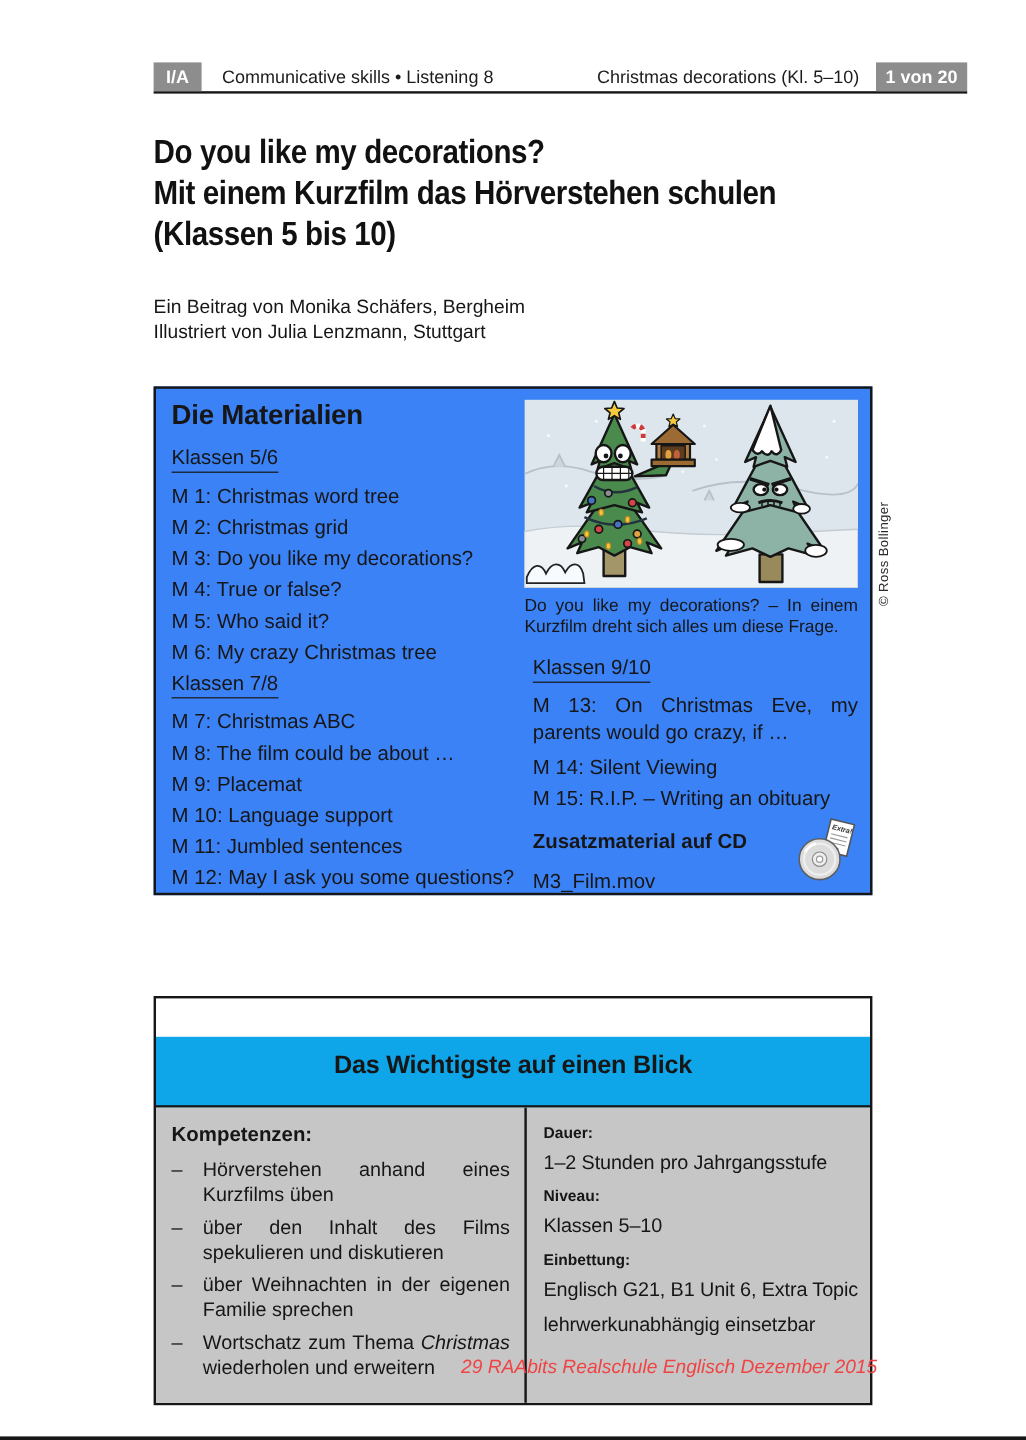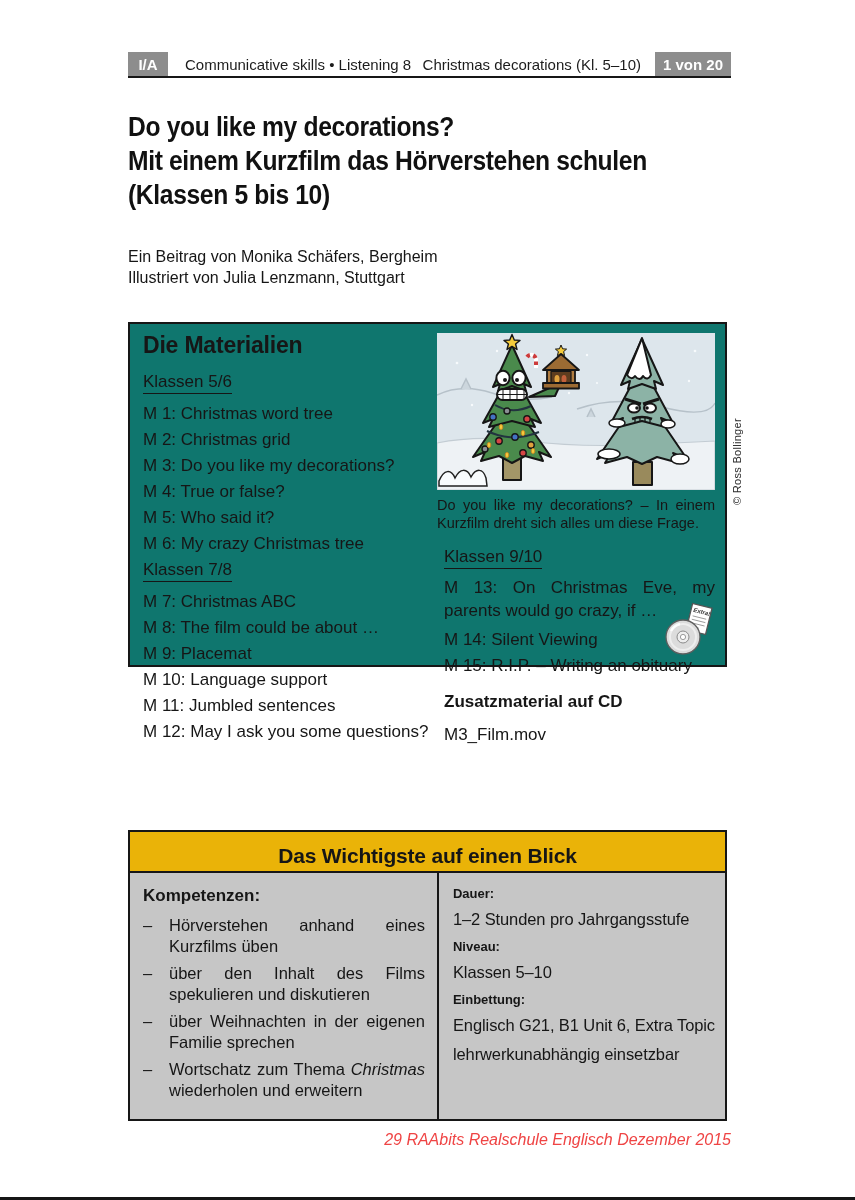--- a/index.html
+++ b/index.html
@@ -3,21 +3,21 @@
 <meta charset="utf-8">
 <style>
   * { margin:0; padding:0; box-sizing:border-box; }
   body { background:#ffffff; }
   .page {
     position:relative; width:855px; height:1200px; background:#ffffff;
     font-family:"Liberation Sans", sans-serif; color:#161616; overflow:hidden;
   }
   
   .header {
-    position:absolute; left:128px; top:52px; width:603px; height:26px;
+    position:absolute; left:128px; top:52px; width:678px; height:26px;
     display:flex; align-items:stretch; border-bottom:2px solid #161616;
   }
   .badge {
     background:#8d8d8d; color:#ffffff; font-weight:bold; font-size:15px;
     display:flex; align-items:center; justify-content:center;
   }
   .badge-left { width:40px; }
   .badge-right { width:76px; }
   .header-mid {
     flex:1; display:flex; align-items:center; justify-content:space-between;
@@ -25,22 +25,22 @@
   }
   
   .title {
     position:absolute; left:128px; top:110px;
     font-size:28px; font-weight:bold; letter-spacing:-0.4px; line-height:34px;
     transform:scaleX(0.88); transform-origin:0 0; white-space:nowrap; color:#111;
   }
   .byline { position:absolute; left:128px; top:246px; font-size:16px; line-height:21px; }
   
   .mat-box {
-    position:absolute; left:128px; top:322px; width:599px; height:345px;
-    border:2px solid #161616; background:#0f766e;
+    position:absolute; left:128px; top:322px; width:599px; height:424px;
+    border:2px solid #161616; background:#3b82f6;
   }
   .mat-left { position:absolute; left:13px; top:6px; width:292px; }
   .mat-title { font-size:23px; font-weight:bold; letter-spacing:-0.2px; margin:2px 0 10px; }
   .group-label {
     display:inline-block; font-size:17px; border-bottom:1.5px solid #161616;
     padding-bottom:1px; margin:3px 0 7px;
   }
   .mat-item { font-size:17px; line-height:26px; }
   .mat-right { position:absolute; left:307px; top:9px; width:278px; }
   .scene { display:block; width:278px; height:157px; }
@@ -52,22 +52,22 @@
   .extra-file { font-size:17px; line-height:27px; }
   .cd-icon { position:absolute; right:8px; bottom:8px; width:54px; height:56px; }
   .credit {
     position:absolute; left:731px; top:505px; width:130px;
     transform:rotate(-90deg); transform-origin:0 0;
     font-size:11px; letter-spacing:0.3px; color:#2a2a2a;
   }
   
   .ov-box { position:absolute; left:128px; top:830px; width:599px; border:2px solid #161616; }
   .ov-title {
-    background:#eab308; text-align:center; font-size:21px; font-weight:bold;
-    padding:12px 0 3px; border-bottom:2px solid #161616; letter-spacing:-0.2px;
+    background:#0ea5e9; text-align:center; font-size:21px; font-weight:bold;
+    padding:12px 0 21px; border-bottom:2px solid #161616; letter-spacing:-0.2px;margin-top:32px;
   }
   .ov-body { display:flex; background:#c6c6c6; min-height:223px; }
   .ov-left { width:340px; border-right:2px solid #161616; padding:11px 12px 12px 13px; }
   .ov-right { flex:1; padding:11px 10px 12px 14px; }
   .ov-heading { font-size:17px; font-weight:bold; margin:2px 0 9px; }
   .ov-item { display:flex; font-size:16.5px; line-height:21px; margin-bottom:6px; }
   .ov-dash { width:26px; flex:none; }
   .ov-item-text { flex:1; text-align:justify; }
   .ov-row-label { font-size:13px; font-weight:bold; margin:2px 0 9px; }
   .ov-row-value { font-size:16.5px; margin:0 0 10px; white-space:nowrap; letter-spacing:-0.1px; }

